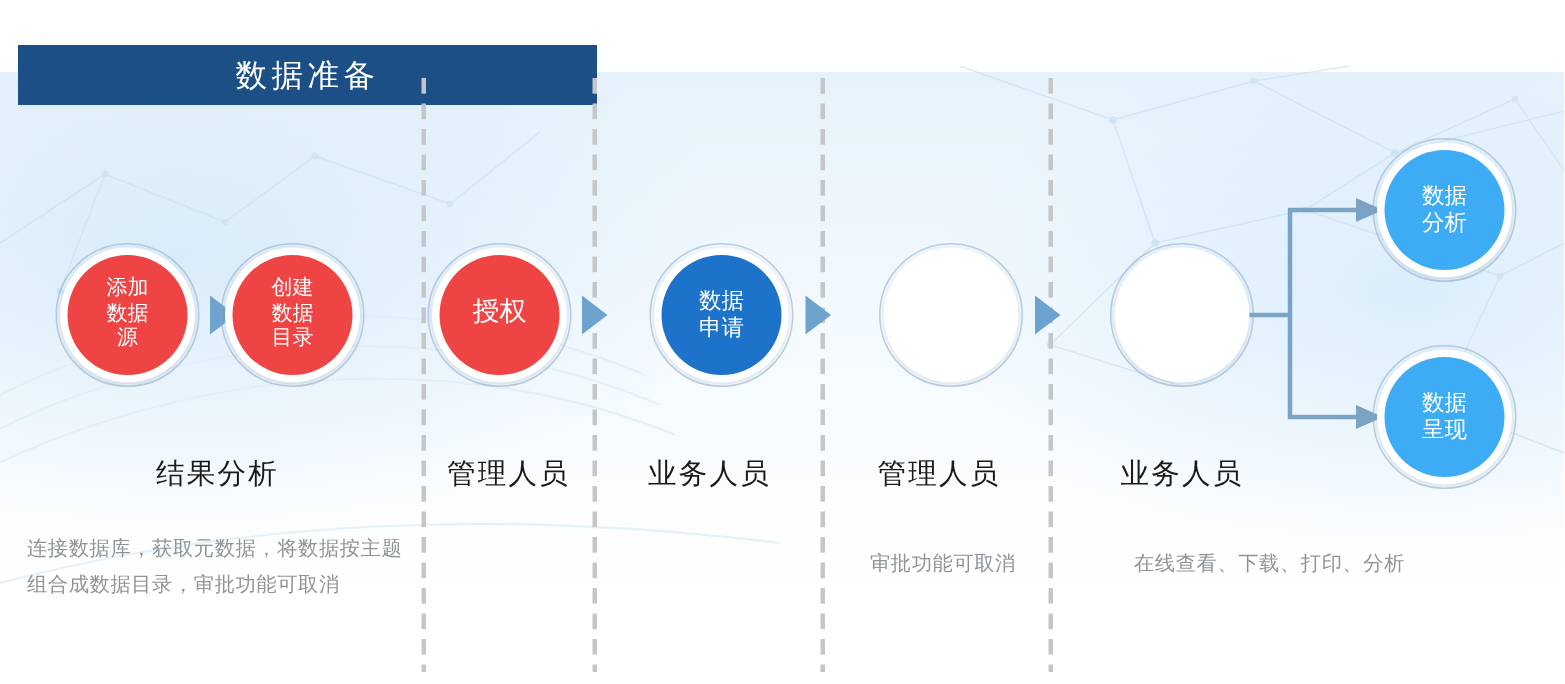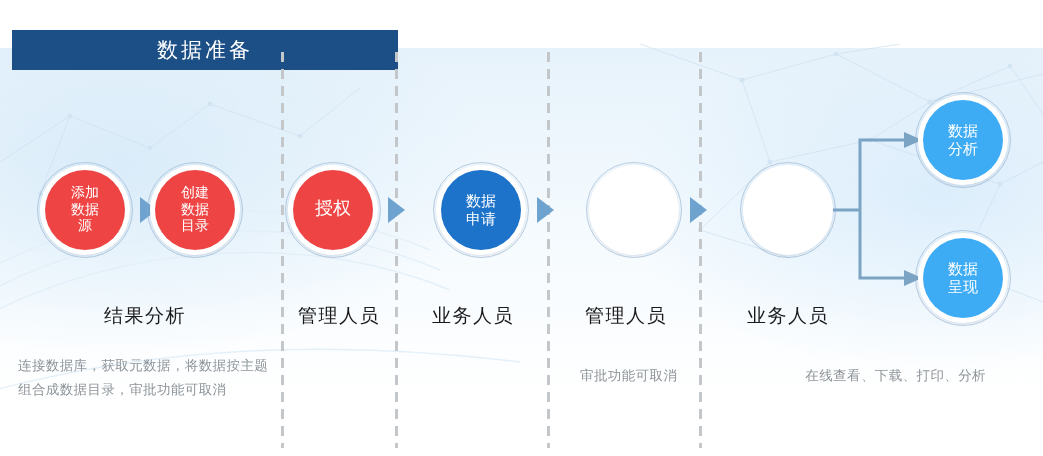--- a/index.html
+++ b/index.html
@@ -223,15 +223,15 @@
   </div>
 
   <div class="role" style="left:35px;  top:303px; width:220px;">结果分析</div>
   <div class="role" style="left:283px; top:303px; width:112px;">管理人员</div>
   <div class="role" style="left:403px; top:303px; width:140px;">业务人员</div>
   <div class="role" style="left:556px; top:303px; width:140px;">管理人员</div>
   <div class="role" style="left:708px; top:303px; width:160px;">业务人员</div>
 
   <div class="desc" style="left:18px; top:354px; width:252px;">连接数据库，获取元数据，将数据按主题组合成数据目录，审批功能可取消</div>
   <div class="desc" style="left:580px; top:364px; width:150px;">审批功能可取消</div>
-  <div class="desc" style="left:756px; top:364px; width:230px;text-align:right;">在线查看、下载、打印、分析</div>
+  <div class="desc" style="left:756px; top:364px; width:230px;">在线查看、下载、打印、分析</div>
 
 </div>
 
 </body></html>

